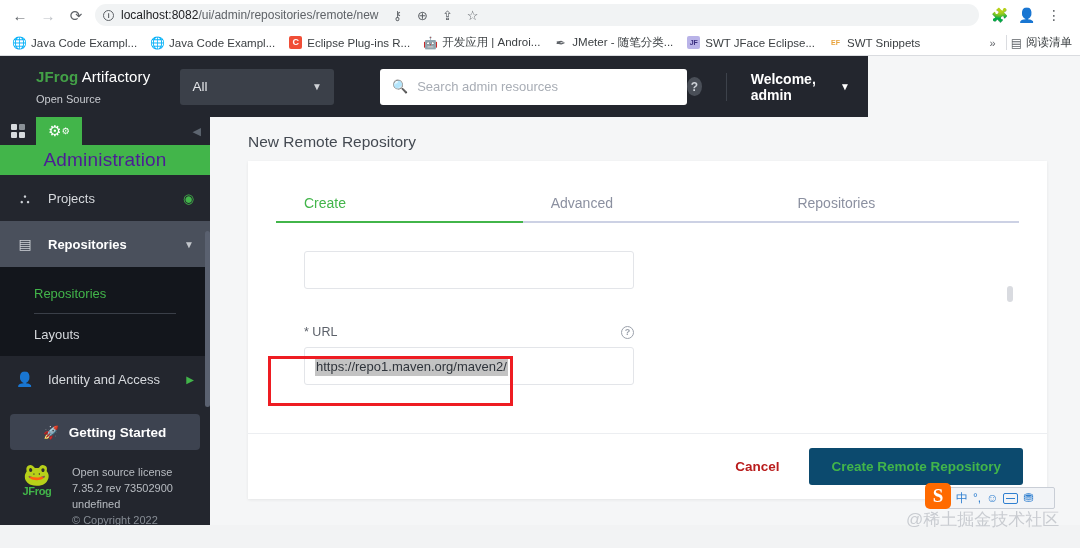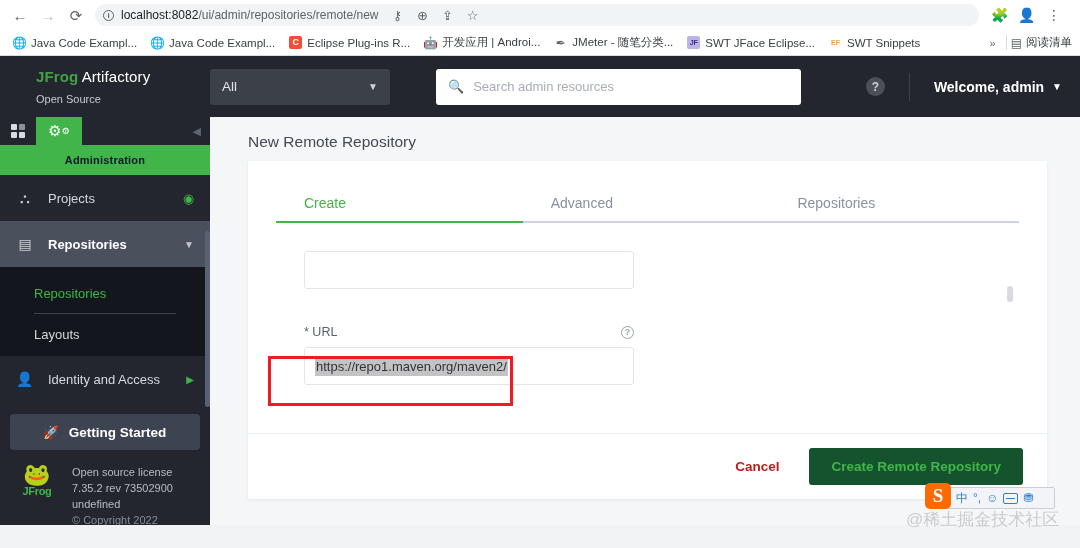--- a/index.html
+++ b/index.html
@@ -64,21 +64,21 @@
     font-weight: bold; line-height: 1;
   }
   .bm-right { margin-left: auto; display: flex; align-items: center; gap: 4px; padding-right: 8px; }
   .bm-sep { width: 1px; height: 15px; background: #dadce0; }
 
   
   .app { position: absolute; left: 0; top: 56px; width: 1080px; height: 492px; background: #f5f6f7; }
 
   
   .app-header {
-    position: absolute; left: 0; top: 0; width: 1080px; height: 61px;
+    position: absolute; left: 0; top: 0; width: 868px; height: 61px;
     background: #23262e; display: flex; align-items: center;
   }
   .brand { width: 210px; padding-left: 36px; color: #fff; }
   .brand-line1 { font-size: 15px; letter-spacing: .1px; }
   .brand-line1 .jf { color: #43a047; font-weight: bold; }
   .brand-line2 { font-size: 11px; color: #c8cbd0; margin-top: 8px; }
   .repo-select {
     margin-left: 0; width: 180px; height: 36px; background: #3b4049; border-radius: 3px;
     display: flex; align-items: center; padding: 0 12px; color: #e3e5e8; font-size: 13.5px;
   }
@@ -112,21 +112,21 @@
   .grid-ico i.dimmer { background: #8a9097; }
   .gears-tab {
     width: 46px; height: 28px; background: #42b54a; display: flex; align-items: center;
     justify-content: center; color: #fff; position: relative;
   }
   .collapse-arrow {
     position: absolute; right: 9px; top: 50%; transform: translateY(-50%);
     color: #5d6570; font-size: 11px;
   }
   .admin-band {
-    height: 30px; background: #42b54a; color: #0f172a; font-size: 11px; font-weight: bold;
+    height: 30px; background: #42b54a; color: #4c1d95; font-size: 19px; font-weight: normal;
     display: flex; align-items: center; justify-content: center; letter-spacing: .2px;
   }
   .side-item {
     height: 46px; display: flex; align-items: center; padding-left: 16px; gap: 14px;
     color: #d6d9dd; font-size: 13px;
   }
   .side-item.alt { background: #4a505c; color: #fff; font-weight: bold; }
   .side-ico { width: 18px; display: flex; align-items: center; justify-content: center; color: #cfd3d8; font-size: 14px; }
   .side-right { margin-left: auto; padding-right: 16px; font-size: 10px; color: #c3c7cc; }
   .side-sub { background: #13161c; padding: 10px 0 6px 0; }
@@ -197,21 +197,21 @@
     position: absolute; left: 268px; top: 356px; width: 245px; height: 50px;
     border: 3px solid #ee1c22; z-index: 5; pointer-events: none;
   }
   .card-sep { position: absolute; left: 0; top: 272px; width: 799px; height: 1px; background: #eceef1; }
   .card-actions {
     position: absolute; left: 0; top: 273px; width: 799px; height: 65px;
     display: flex; align-items: center; justify-content: flex-end; padding-right: 24px; gap: 16px;
   }
   .btn-cancel { font-size: 13.5px; color: #b91c1c; font-weight: bold; padding: 8px 14px; }
   .btn-create {
-    background: #14532d; color: #42b54a; font-weight: bold; font-size: 13.5px;
+    background: #0c4a6e; color: #42b54a; font-weight: bold; font-size: 13.5px;
     border-radius: 3px; padding: 11px 22px;
   }
   .card-scroll {
     position: absolute; right: 34px; top: 125px; width: 6px; height: 16px;
     background: #d9dbe0; border-radius: 3px;
   }
 
   
   .ime-bar {
     position: absolute; left: 931px; top: 487px; width: 124px; height: 22px;

